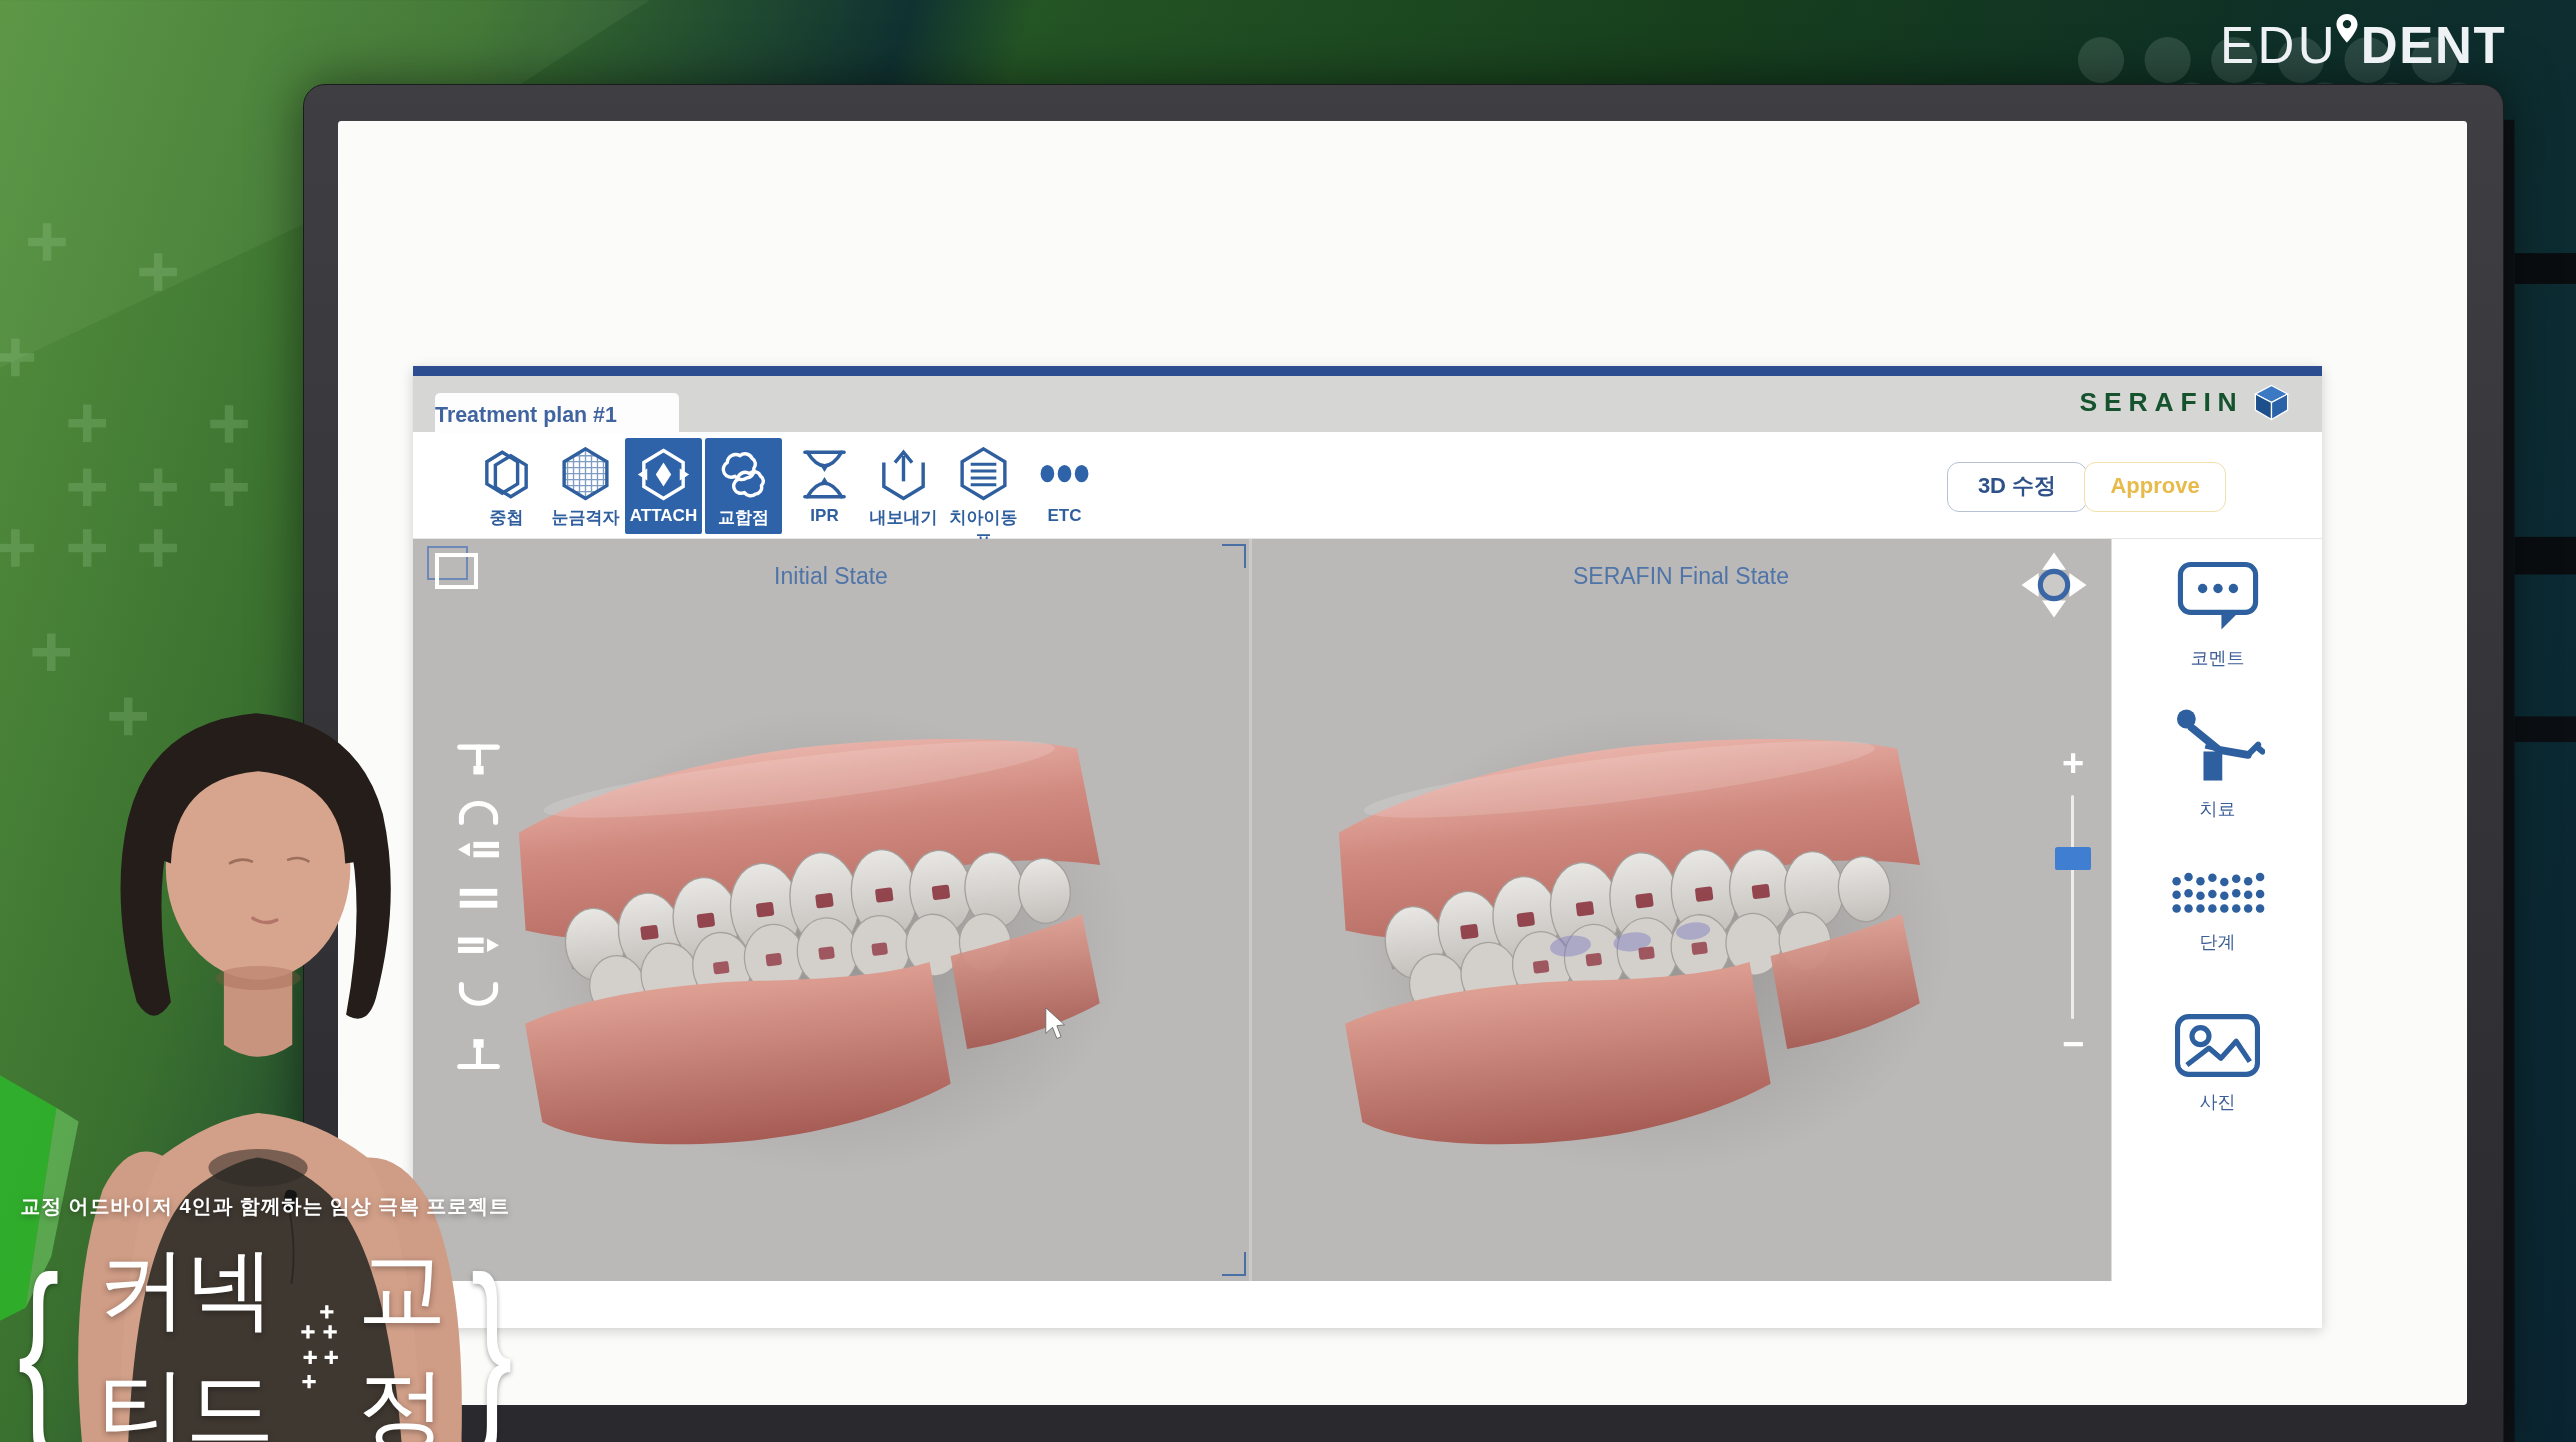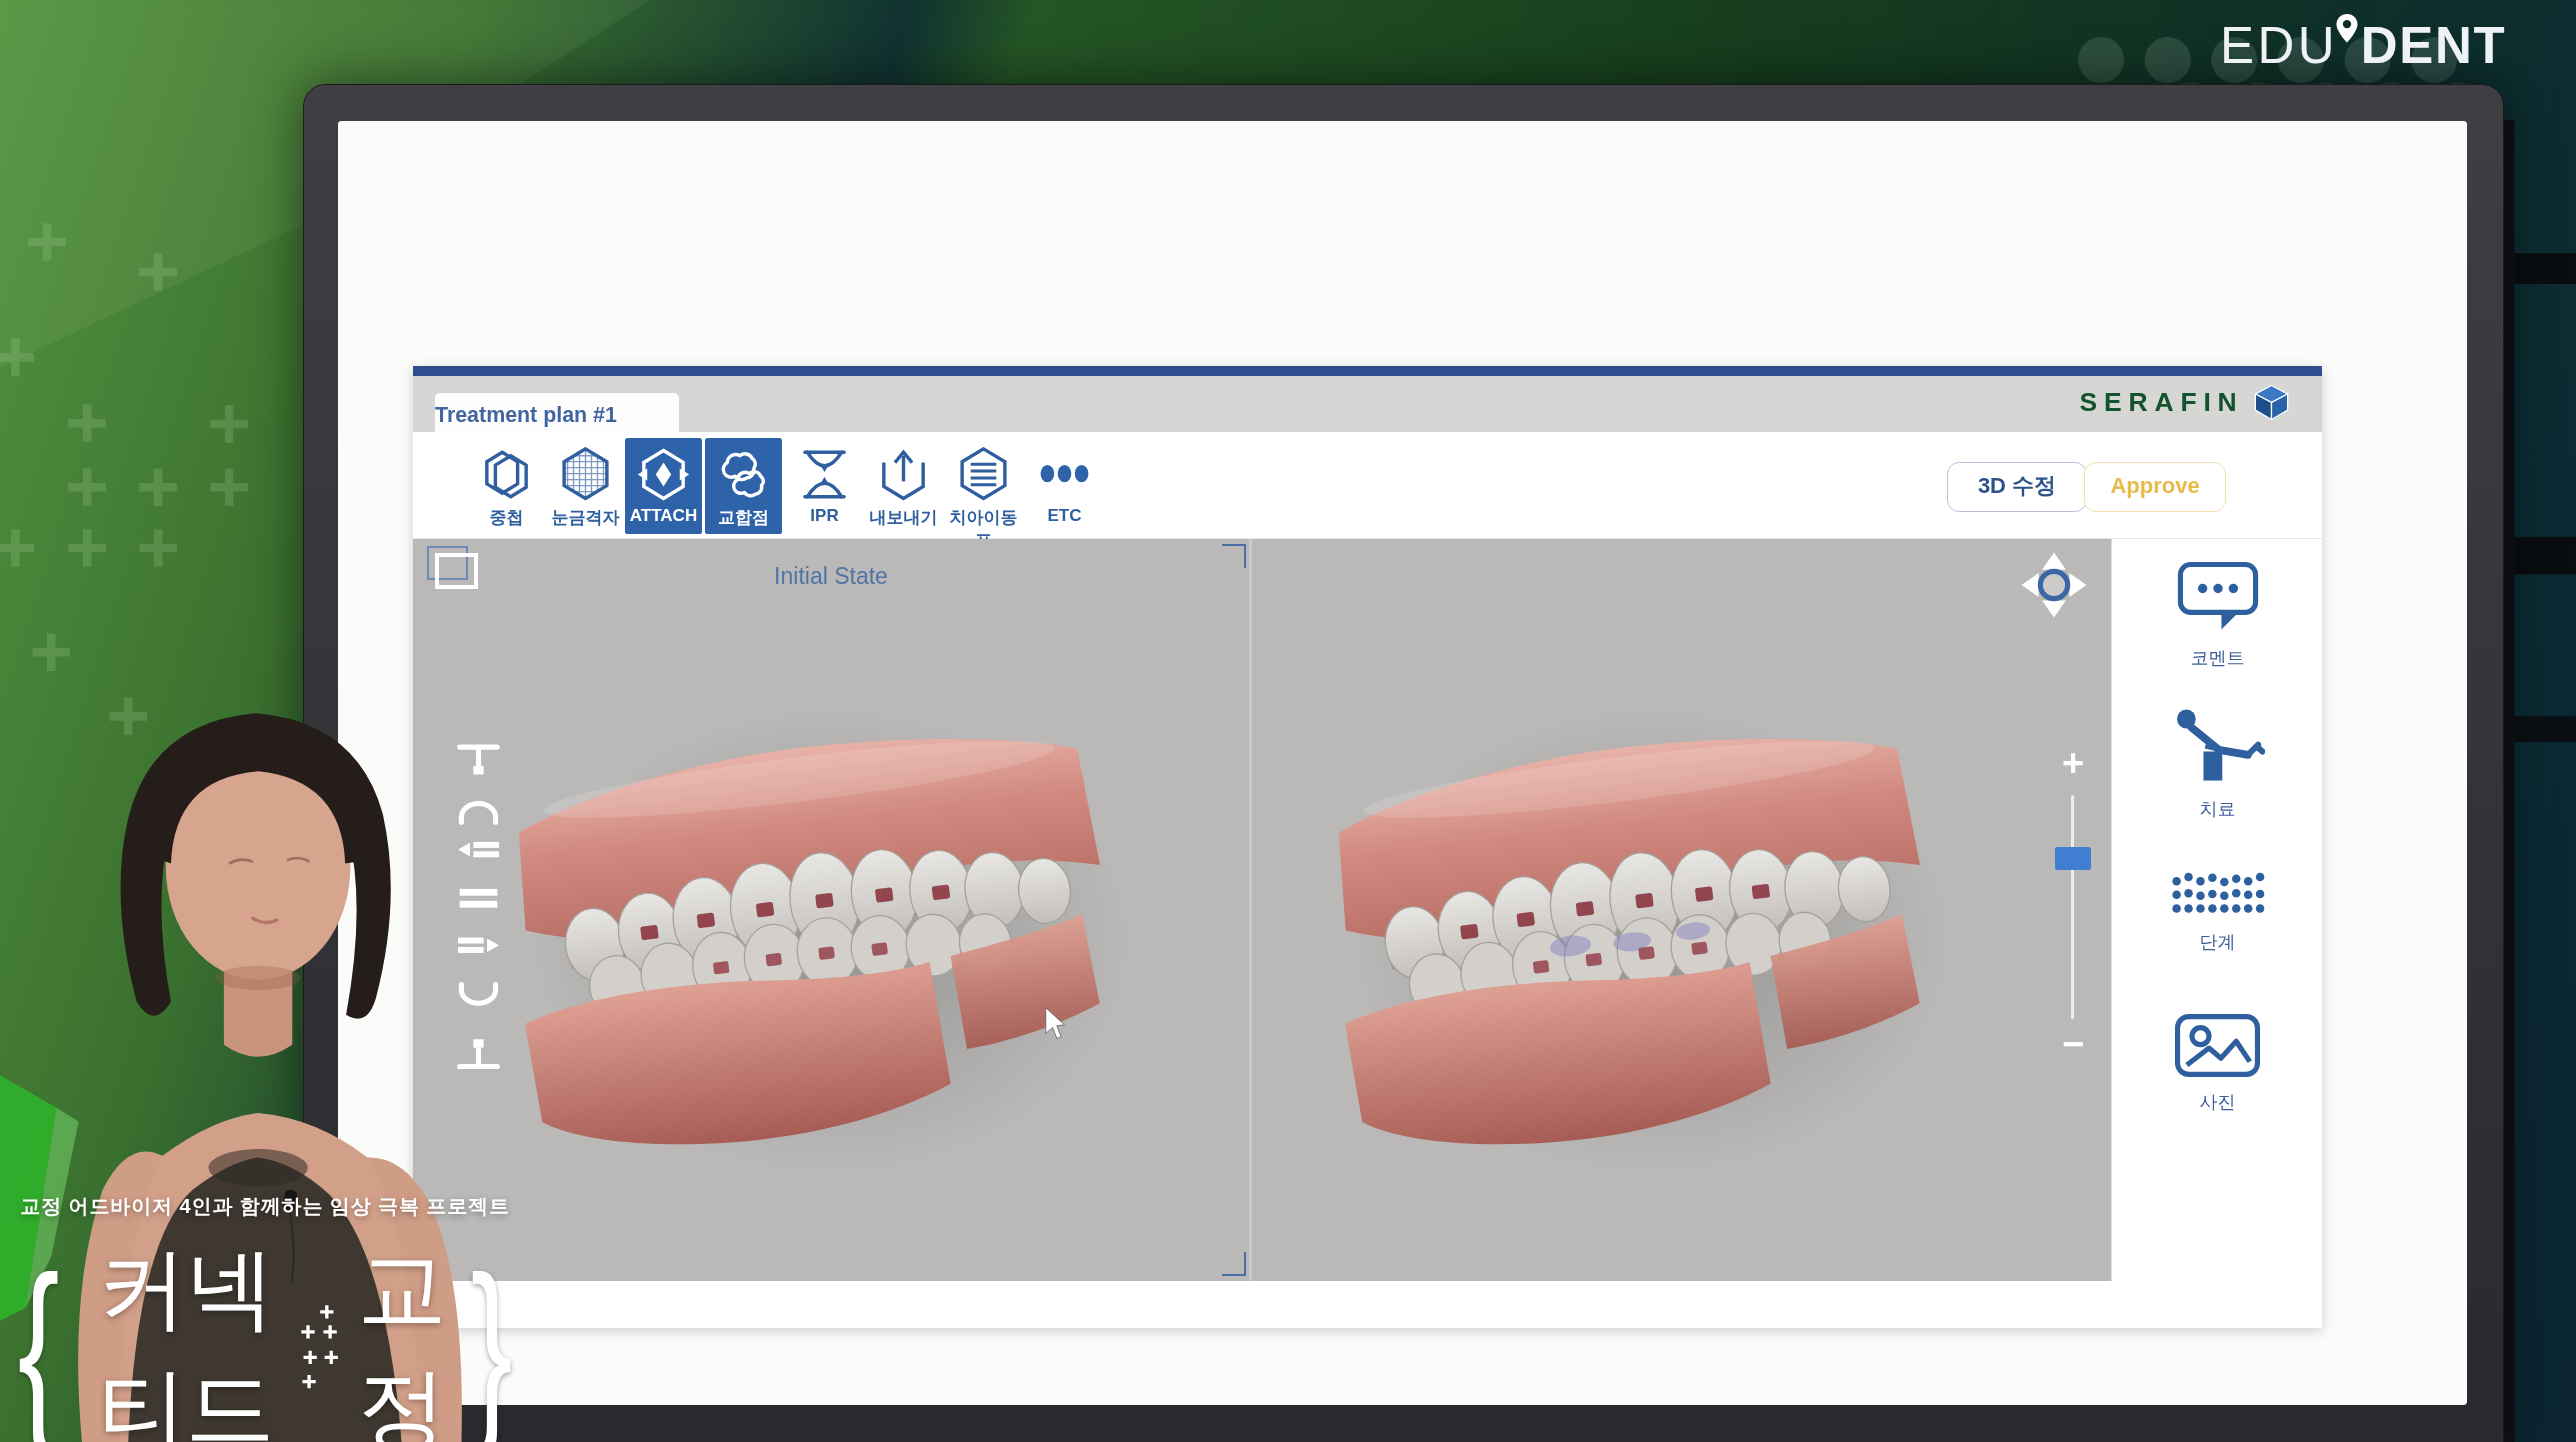--- a/index.html
+++ b/index.html
@@ -245,20 +245,21 @@
                     <stop offset="1" stop-color="#c2bfbb"></stop>
               </linearGradient>
             </defs>
               </svg>
 
             <div class="abs half-shadow" style="left:34px;top:103px"></div>
             <div class="abs half-shadow" style="left:855px;top:103px"></div>
             <div class="abs viewer-divider"></div>
 
             <div class="abs state-label" style="left:0;width:836px">Initial State</div>
+            <div class="abs state-label" style="left:838px;width:860px">SERAFIN Final State</div>
 
             <div class="abs win-icon-back"></div>
             <div class="abs win-icon-front"></div>
 
             <div class="abs corner" style="left:809px;top:5.1px;border-top:2.6px solid #4a6fa5;border-right:2.6px solid #4a6fa5"></div>
             <div class="abs corner" style="left:809px;top:713px;border-bottom:2.6px solid #4a6fa5;border-right:2.6px solid #4a6fa5"></div>
 
             
             <svg class="abs" style="left:38px;top:203px" width="55" height="345" viewBox="0 0 64 404">
               <g stroke="#fff" stroke-width="6" stroke-linecap="round" fill="#fff">

